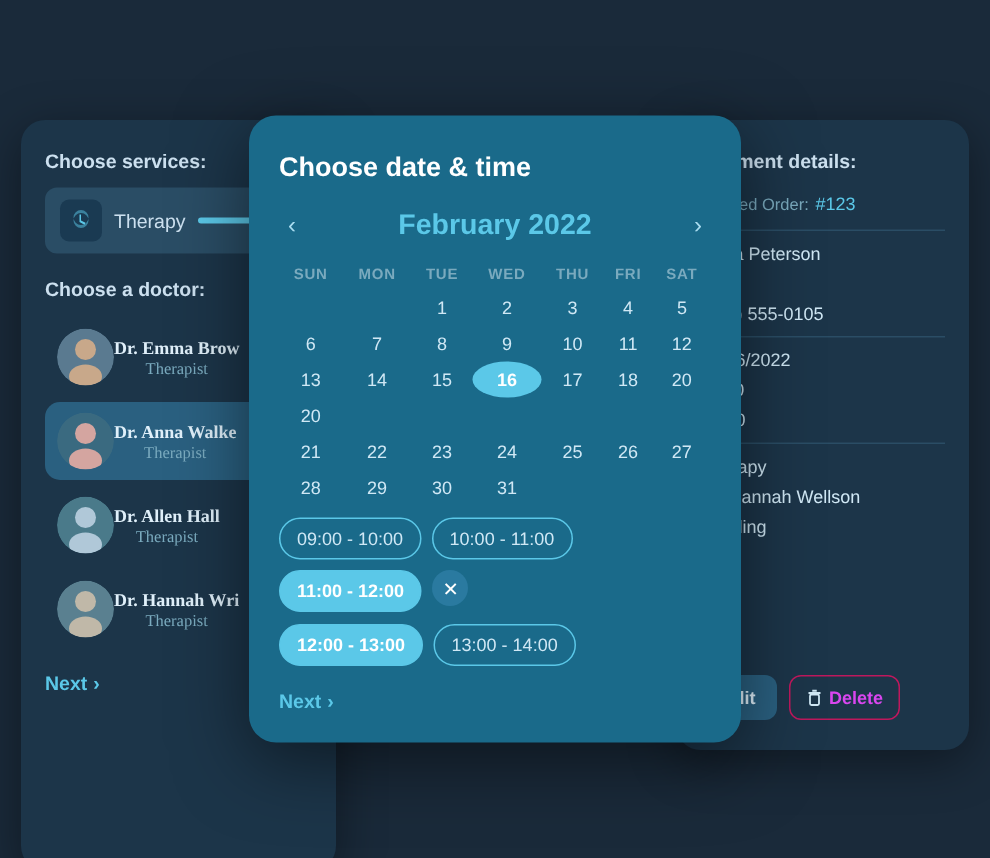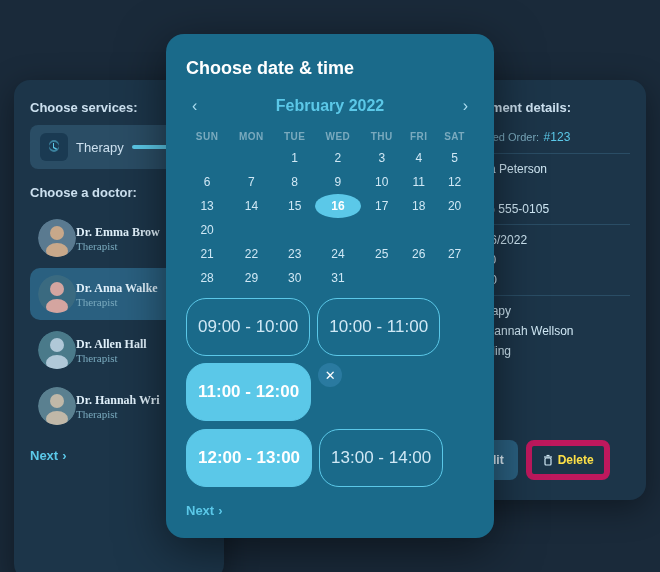--- a/index.html
+++ b/index.html
@@ -102,20 +102,21 @@
 
     .doctor-info .name {
       color: #e0f0fa;
       font-size: 12px;
       font-weight: 600;
     }
 
     .doctor-info .role {
       color: #7aaabe;
       font-size: 11px;
+      text-align: center;
     }
 
     .next-btn {
       color: #5bc8e8;
       font-size: 13px;
       font-weight: 600;
       display: flex;
       align-items: center;
       gap: 4px;
       margin-top: 16px;
@@ -180,22 +181,22 @@
       border: none;
       border-radius: 8px;
       padding: 7px 14px;
       font-size: 12px;
       font-weight: 600;
       cursor: pointer;
     }
 
     .btn-delete {
       background: transparent;
-      color: #fde047;
-      border: 6px solid #be185d;
+      color: #d946ef;
+      border: 1px solid #be185d;
       border-radius: 8px;
       padding: 7px 10px;
       font-size: 12px;
       font-weight: 600;
       cursor: pointer;
       display: flex;
       align-items: center;
       gap: 4px;
     }
 
@@ -231,21 +232,21 @@
       color: #aaddf0;
       font-size: 16px;
       cursor: pointer;
       background: none;
       border: none;
       padding: 0 6px;
     }
 
     .cal-month {
       color: #5bc8e8;
-      font-size: 16px;
+      font-size: 19px;
       font-weight: 600;
       text-align: right;
     }
 
     .calendar-grid {
       width: 100%;
       border-collapse: collapse;
     }
 
     .calendar-grid th {
@@ -273,22 +274,22 @@
       background: #5bc8e8;
       color: #fff;
       border-radius: 50%;
       font-weight: 700;
     }
 
     .time-slot {
       border: 1.5px solid #5bc8e8;
       border-radius: 20px;
       color: #d0e8f5;
-      font-size: 17px;
-      padding: 18px 11px;
+      font-size: 12px;
+      padding: 6px 11px;
       cursor: pointer;
       background: transparent;
       white-space: nowrap;
     }
 
     .time-slot.selected {
       background: #5bc8e8;
       color: #fff;
       font-weight: 600;
     }

